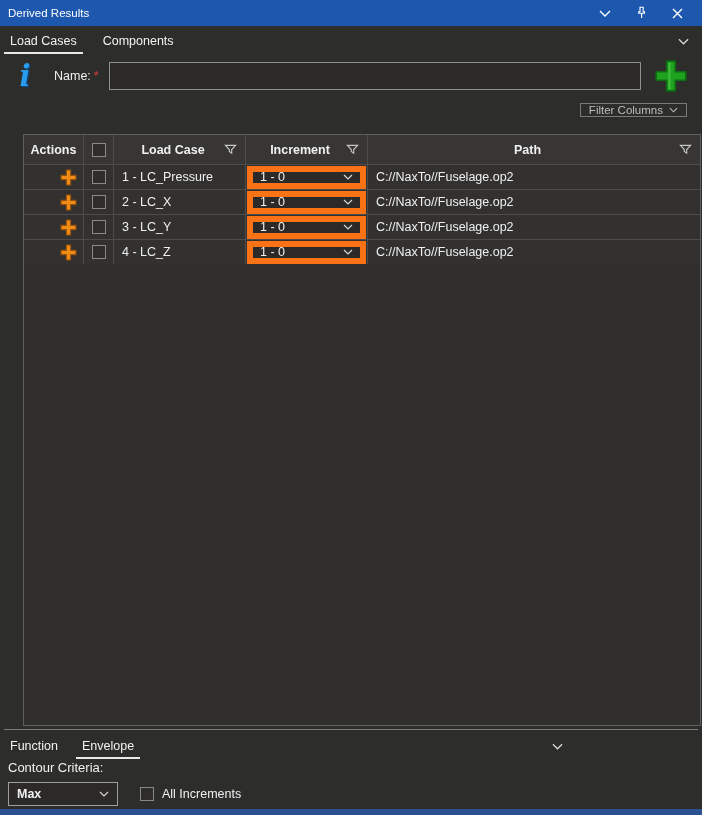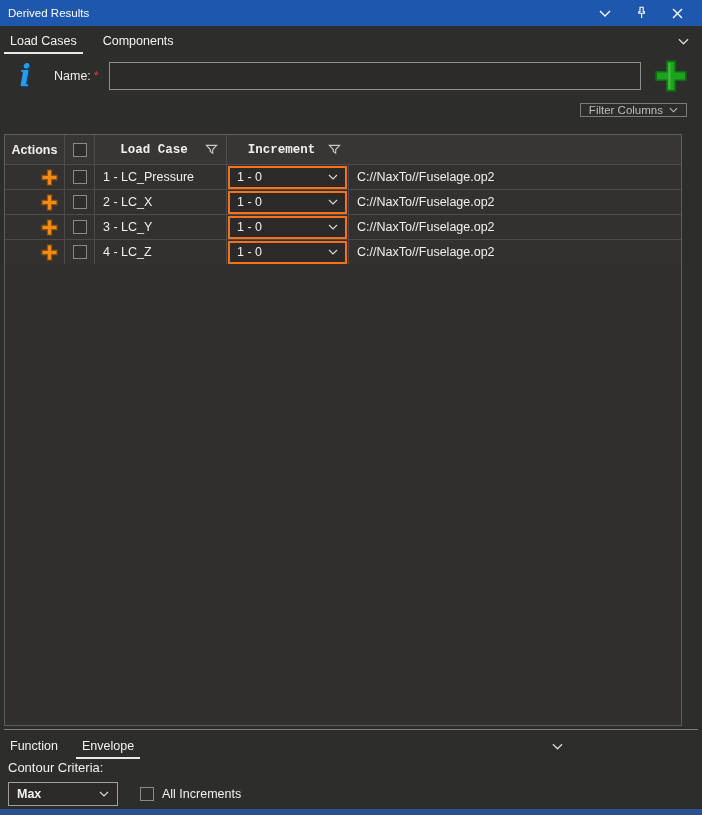--- a/index.html
+++ b/index.html
@@ -35,35 +35,35 @@
   .add-btn { margin-left:10px; width:40px; height:38px; background:transparent; border:none;
     display:flex; align-items:center; justify-content:center; cursor:pointer; }
 
   
   .filter-row { position:absolute; top:103px; right:15px; }
   .filter-btn { display:flex; align-items:center; gap:6px; background:transparent;
     border:1px solid #7a7a7a; color:#bdbdbd; font-size:11.5px; padding:2px 8px 3px 8px;
     font-family:"Liberation Sans", sans-serif; cursor:pointer; height:14px; }
 
   
-  .table { position:absolute; top:134px; left:4px; width:678px; height:592px;
+  .table { position:absolute; top:134px; left:23px; width:678px; height:592px;
     border:1px solid #5e5e5e; background:#302f2d; }
   .trow { display:grid; grid-template-columns:60px 30px 132px 122px 1fr; }
   .thead { background:#373634; height:29px; }
   .tbody-row { background:#323130; height:25px; border-top:1px solid #4c4c4c; }
   .thead .cell { font-weight:bold; }
   .cell { border-right:1px solid #4c4c4c; display:flex; align-items:center;
     font-size:12.5px; color:#f0f0f0; overflow:hidden; }
   .cell:last-child { border-right:none; }
   .cell.center { justify-content:center; }
-  .cell.head-split { justify-content:space-between; padding:0 8px;font-family:Liberation Mono, monospace; }
+  .cell.head-split { justify-content:space-between; padding:0 8px; }
   .cell.pad { padding:0 8px; }
   .cell.actions { justify-content:flex-end; padding-right:6px; }
   .checkbox { width:14px; height:14px; border:1px solid #8a8a8a; background:#2e2d2c; cursor:pointer; }
-  .inc-select { width:100%; height:23px; margin:18px 1px; border:2px solid #f97316; background:#2b2a29;
+  .inc-select { width:100%; height:23px; margin:18px 1px; border:6px solid #f97316; background:#2b2a29;
     display:flex; align-items:center; justify-content:space-between; padding:0 7px; cursor:pointer; }
   .inc-select span { font-size:12.5px; }
 
   
   .hdivider { position:absolute; top:729px; left:4px; width:694px; height:1px; background:#7d7d7d; }
   .bottom-tabs { position:absolute; top:733px; left:0; width:576px; height:26px;
     display:flex; align-items:center; padding:0 8px; gap:20px; }
   .contour-label { position:absolute; top:760px; left:8px; font-size:13px; color:#f0f0f0; }
   .bottom-controls { position:absolute; top:782px; left:8px; width:686px; height:24px;
     display:flex; align-items:center; }
@@ -147,20 +147,26 @@
         <svg width="13" height="13" viewBox="0 0 14 14">
             <path d="M1.5 2.5h11L8.3 7v4l-2.6-1.8V7z" fill="none" stroke="#c8c8c8" stroke-width="1.2"></path>
           </svg>
       </div>
       <div class="cell head-split">
         <span style="flex:1;text-align:center;">Increment</span>
         <svg width="13" height="13" viewBox="0 0 14 14">
             <path d="M1.5 2.5h11L8.3 7v4l-2.6-1.8V7z" fill="none" stroke="#c8c8c8" stroke-width="1.2"></path>
           </svg>
       </div>
+      <div class="cell head-split">
+        <span style="flex:1;text-align:center;">Path</span>
+        <svg width="13" height="13" viewBox="0 0 14 14">
+            <path d="M1.5 2.5h11L8.3 7v4l-2.6-1.8V7z" fill="none" stroke="#c8c8c8" stroke-width="1.2"></path>
+          </svg>
+      </div>
     </div>
 
     <div class="trow tbody-row">
       <div class="cell actions">
         <svg width="17" height="17" viewBox="0 0 16 16">
           <path d="M6 1h4v5h5v4h-5v5H6v-5H1V6h5z" fill="#ef8b16" stroke="#96520a" stroke-width="1"></path>
         </svg>
       </div>
       <div class="cell center">
         <span class="checkbox"></span>

